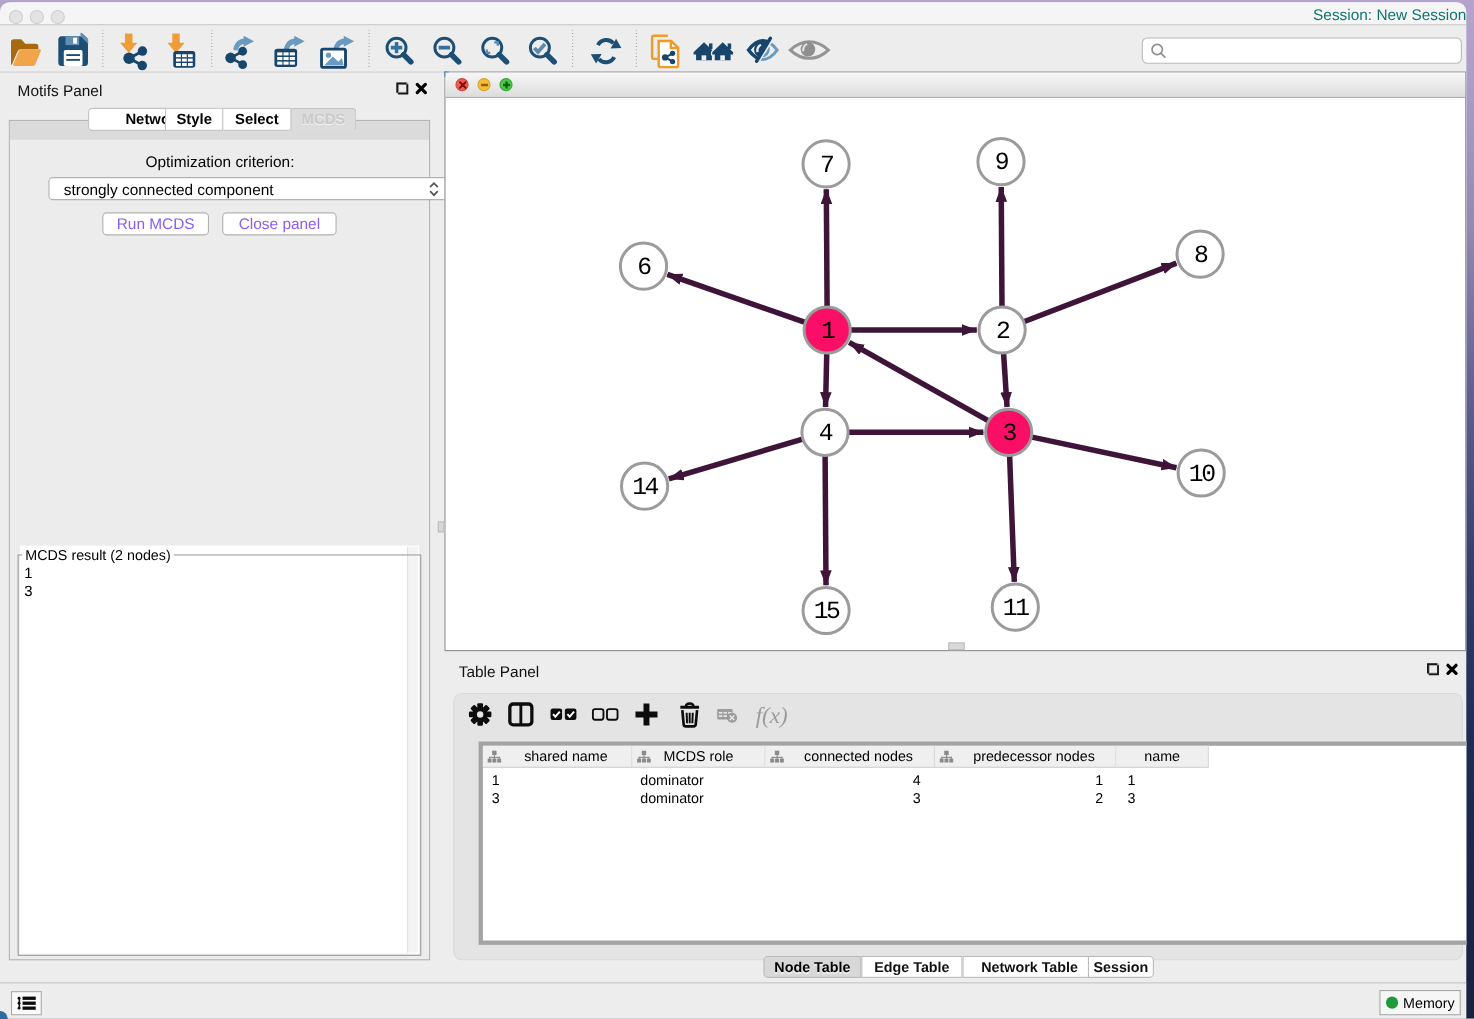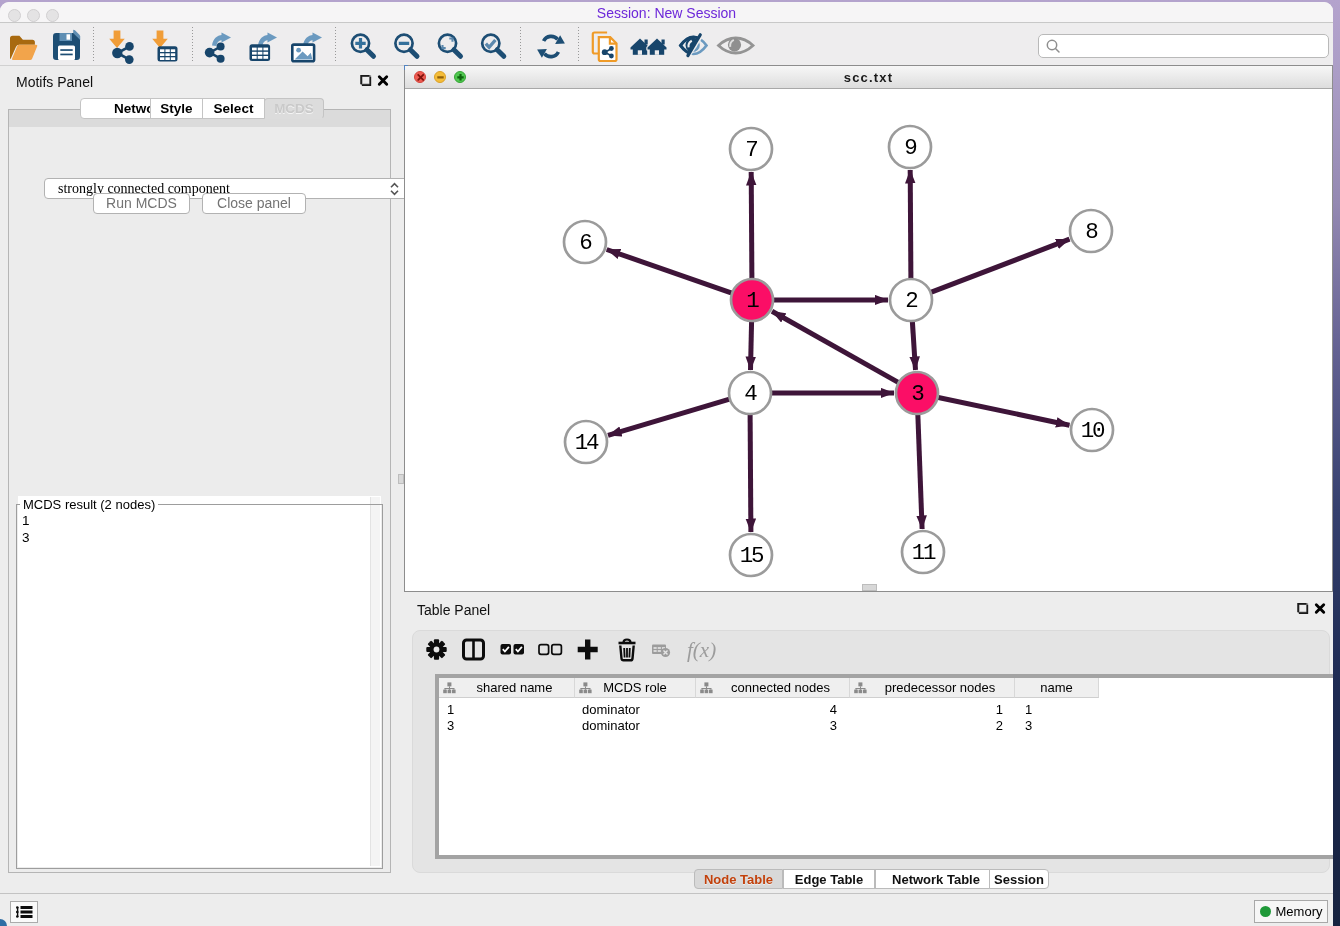--- a/index.html
+++ b/index.html
@@ -6,42 +6,42 @@
 html,body { width:1340px; height:926px; overflow:hidden;
   font-family:"Liberation Sans", sans-serif; }
 #desktop { position:absolute; left:0; top:0; width:1340px; height:926px;
   background:linear-gradient(180deg,#b4a3cd 0%,#ab9dc6 8%,#9489b2 22%,#636192 38%,#35406e 55%,#1f2c55 72%,#16223f 100%); }
 #app { position:absolute; left:0; top:2px; width:1333px; height:924px;
   background:#ededed; border-radius:9px 9px 0 0; overflow:hidden; }
 #titlebar { position:absolute; left:0; top:0; width:1333px; height:21px;
   background:#f6f5f6; border-bottom:1px solid #c8c8c8; }
 .tl-dot { position:absolute; top:7px; width:13px; height:13px; border-radius:50%;
   background:#e4e3e4; border:1px solid #d0cfd0; }
-#title-text { position:absolute; top:3px; left:0; width:1333px; text-align:center;
-  font-size:14px; color:#6d28d9; }
+#title-text { position:absolute; top:3px; left:0; width:1333px; text-align:right;
+  font-size:14px; color:#0f766e; }
 #toolbar { position:absolute; left:0; top:22px; width:1333px; height:42px;
   background:#eeedee; border-bottom:1px solid #d1d1d1; }
 .tsep { position:absolute; top:3px; height:35px; width:1px;
   background-image:linear-gradient(#999999 1px, transparent 1px); background-size:1px 3px; }
 #searchbox { position:absolute; left:1038px; top:10px; width:291px; height:24px;
   background:#fff; border:1px solid #b9b9b9; border-radius:5px; }
 
 #cp-title { position:absolute; left:16px; top:72px; font-size:14px; color:#111; }
 #cp-box { position:absolute; left:8px; top:107px; width:383px; height:764px;
   border:1px solid #b5b5b5; background:#ececec; }
 #cp-band { position:absolute; left:9px; top:108px; width:381px; height:17px; background:#dbdbdb; }
 .tab { position:absolute; top:96px; height:21px; background:#fff; border:1px solid #c4c4c4;
   font-size:13.5px; font-weight:bold; color:#000; text-align:center; line-height:20px; }
 #tab-mcds { background:#dcdcdc; border-radius:4px 4px 4px 0; color:#c9c9c9; font-weight:bold;
   text-shadow:0 1px 0 #f4f4f4; border-bottom:1px solid #dcdcdc; }
 #opt-label { position:absolute; left:0px; top:137px; width:400px; text-align:center; font-size:14px; color:#000; }
-#opt-select { position:absolute; left:44px; top:176px; width:367px; height:21px; background:#fff;
-  border:1px solid #b2b2b2; border-radius:4px; font-size:14px; color:#000; line-height:20px; padding-left:13px;font-family:Liberation Serif, serif; }
+#opt-select { position:absolute; left:44px; top:159px; width:367px; height:21px; background:#fff;
+  border:1px solid #b2b2b2; border-radius:4px; font-size:14px; color:#000; line-height:20px; padding-left:13px; }
 .cp-btn { position:absolute; top:191px; height:21px; background:#fff; border:1px solid #b2b2b2;
-  border-radius:4px; font-size:14px; color:#737373; text-align:center; line-height:19px; }
+  border-radius:4px; font-size:14px; color:#8b5cf6; text-align:center; line-height:19px; }
 #fieldset { position:absolute; left:16px; top:502px; width:367px; height:365px;
   border:1px solid #9d9d9d; }
 #fs-legend { position:absolute; left:20px; top:495px; background:#fff; font-size:13px; color:#000; padding:0 3px; }
 #fs-white { position:absolute; left:18px; top:494px; width:363px; height:371px; background:#fff; }
 #fs-scroll { position:absolute; left:352px; top:1px; width:10px; height:369px; background:#f4f4f4;
   border-left:1px solid #e3e3e3; }
 #fs-text { position:absolute; left:4px; top:17px; font-size:13.5px; color:#000; line-height:16.5px; }
 
 #netwin { position:absolute; left:404px; top:63px; width:929px; height:527px;
   border:1px solid #8d8d8d; background:#fff; }
@@ -54,21 +54,21 @@
 
 #tp-title { position:absolute; left:417px; top:600px; font-size:14px; color:#111; }
 #tp-table { position:absolute; left:435px; top:672px; width:1044px; height:185px;
   background:#fff; border:4px solid #a3a3a3; }
 .th { position:absolute; top:0; height:20px; background:#efefef; border-right:1px solid #d8d8d8;
   border-bottom:1px solid #cfcfcf; font-size:13px; color:#000; text-align:center; line-height:19px; }
 .treeicon { position:absolute; top:4px; }
 .td { position:absolute; font-size:13px; color:#000; height:16px; line-height:16px; }
 .btab { position:absolute; top:867px; height:20px; background:#fff; border:1px solid #bbb;
   font-size:13px; font-weight:bold; color:#111; text-align:center; line-height:19px; }
-#btab-node { background:#d8d8d8; color:#c2410c; text-shadow:0 1px 0 #efefef; border-radius:4px 0 0 4px; }
+#btab-node { background:#d8d8d8; color:#000000; text-shadow:0 1px 0 #efefef; border-radius:4px 0 0 4px; }
 
 #statusbar { position:absolute; left:0; top:891px; width:1333px; height:35px;
   background:#ededed; border-top:1px solid #c3c3c3; }
 #sb-left { position:absolute; left:10px; top:7px; width:28px; height:22px; background:#fafafa;
   border:1px solid #ababab; }
 #sb-mem { position:absolute; left:1254px; top:6px; width:74px; height:23px; background:#f6f6f6;
   border:1px solid #a8a8a8; font-size:13px; color:#000; text-align:center; line-height:22px; }
 </style>
 </head>
 <body>
@@ -255,38 +255,38 @@
       <line x1="22.3" y1="3.8" x2="29.7" y2="11.2"></line>
           <line x1="29.7" y1="3.8" x2="22.3" y2="11.2"></line>
     </g>
   </svg>
   <div id="cp-box"></div>
   <div id="cp-band"></div>
   <div class="tab" style="left:80px; width:71px; border-radius:4px 0 0 4px;padding-left:33px;">Network</div>
   <div class="tab" style="left:150px; width:53px;">Style</div>
   <div class="tab" style="left:202px; width:63px;text-align:center;">Select</div>
   <div class="tab" id="tab-mcds" style="left:264px; width:60px;">MCDS</div>
+  <div id="opt-label">Optimization criterion:</div>
   <div id="opt-select">strongly connected component<svg width="11" height="14" viewBox="0 0 11 14" style="position:absolute; right:10px; top:3px;">
           <path d="M2 5.2 L5.5 1.6 L9 5.2" fill="none" stroke="#555" stroke-width="1.6"></path>
           <path d="M2 8.8 L5.5 12.4 L9 8.8" fill="none" stroke="#555" stroke-width="1.6"></path>
         </svg></div>
   <div class="cp-btn" style="left:93px; width:97px;">Run MCDS</div>
   <div class="cp-btn" style="left:202px; width:104px;">Close panel</div>
   <div id="fs-white">
         <div id="fs-scroll"></div>
         <div id="fs-text">1<br>3</div>
       </div>
   <div id="fieldset"></div>
   <div id="fs-legend">MCDS result (2 nodes)</div>
 
   <div id="netwin">
         <div style="position:absolute;left:-1px;top:-1px;width:4px;height:3px;background:#5585c0;"></div>
         <div style="position:absolute;left:-1px;top:-1px;width:2px;height:5px;background:#5585c0;"></div>
     <div id="netwin-title">
-      <span>scc.txt</span>
       <div class="traffic" style="left:9px; background:#ee5b52; border:1px solid #d3453c;"></div>
       <div class="traffic" style="left:29px; background:#f5bd38; border:1px solid #d9a029;"></div>
       <div class="traffic" style="left:49px; background:#4fc74f; border:1px solid #35a435;"></div>
       <svg width="70" height="23" viewBox="0 0 70 23" style="position:absolute;left:0;top:0;">
         <g stroke="#7e120b" stroke-width="1.8" stroke-linecap="round">
           <line x1="13.2" y1="8.8" x2="18.2" y2="13.8"></line>
               <line x1="18.2" y1="8.8" x2="13.2" y2="13.8"></line>
         </g>
         <line x1="32.3" y1="11.3" x2="38.7" y2="11.3" stroke="#90600a" stroke-width="2.2"></line>
         <g stroke="#0d650d" stroke-width="2.2">

